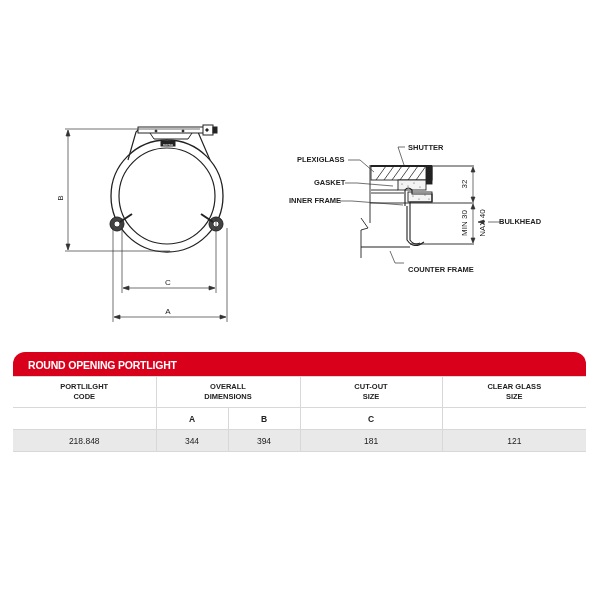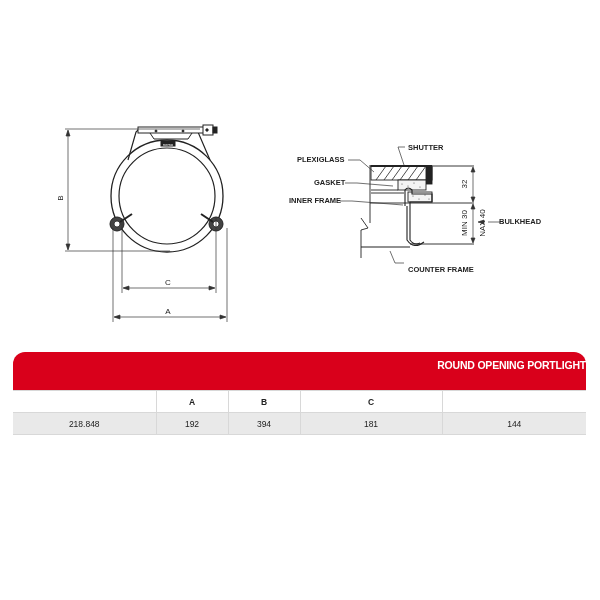--- a/index.html
+++ b/index.html
@@ -1,21 +1,21 @@
 <!DOCTYPE html>
 <html><head>
 <meta charset="utf-8">
 <style>
   html, body { margin:0; padding:0; background:#ffffff; }
   body { width:600px; height:600px; position:relative; overflow:hidden; font-family:"Liberation Sans", sans-serif; }
   .drawing { position:absolute; left:0; top:0; width:600px; height:340px; }
   .lbl { font-family:"Liberation Sans", sans-serif; font-size:7.5px; font-weight:bold; fill:#222; }
   .dimlbl { font-family:"Liberation Sans", sans-serif; font-size:8px; fill:#222; }
   .table-wrap { position:absolute; left:13px; top:352px; width:573px; }
-  .table-title { background:#d9001b; color:#fff; height:38px; border-radius:12px 12px 0 0; font-weight:bold; font-size:10.5px; line-height:27px; padding-left:15px; letter-spacing:-0.2px;text-align:right; }
+  .table-title { background:#d9001b; color:#fff; height:24px; border-radius:12px 12px 0 0; font-weight:bold; font-size:10.5px; line-height:27px; padding-left:15px; letter-spacing:-0.2px; }
   table { border-collapse:collapse; width:573px; table-layout:fixed; font-size:8px; color:#222; }
   td { border:1px solid #d8d8d8; text-align:center; vertical-align:middle; padding:0; }
   tr.hdr td { height:30px; font-weight:bold; font-size:7.5px; line-height:10px; }
   tr.sub td { height:21px; font-weight:bold; font-size:8.5px; }
   tr.data td { height:21px; font-size:8.5px; }
   tr.data.shade td { background:#e9e9e9; }
   table tr td:first-child { border-left:none; }
   table tr td:last-child { border-right:none; }
 </style>
 </head>
@@ -147,29 +147,35 @@
   <div class="table-title">ROUND OPENING PORTLIGHT</div>
   <table>
     <colgroup>
       <col style="width:143px">
         <col style="width:72px">
         <col style="width:72px">
         <col style="width:142px">
         <col style="width:144px">
     </colgroup>
     <tbody>
+        <tr class="hdr">
+      <td><span>PORTLILGHT</span><br><span>CODE</span></td>
+      <td colspan="2"><span>OVERALL</span><br><span>DIMENSIONS</span></td>
+      <td><span>CUT-OUT</span><br><span>SIZE</span></td>
+      <td><span>CLEAR GLASS</span><br><span>SIZE</span></td>
+    </tr>
     <tr class="sub">
       <td></td>
       <td>A</td>
       <td>B</td>
       <td>C</td>
       <td></td>
     </tr>
     <tr class="data shade">
       <td>218.848</td>
-      <td>192</td>
+      <td>344</td>
       <td>394</td>
       <td>181</td>
-      <td>144</td>
+      <td>121</td>
     </tr>
   </tbody>
     </table>
 </div>
 
 </body></html>

